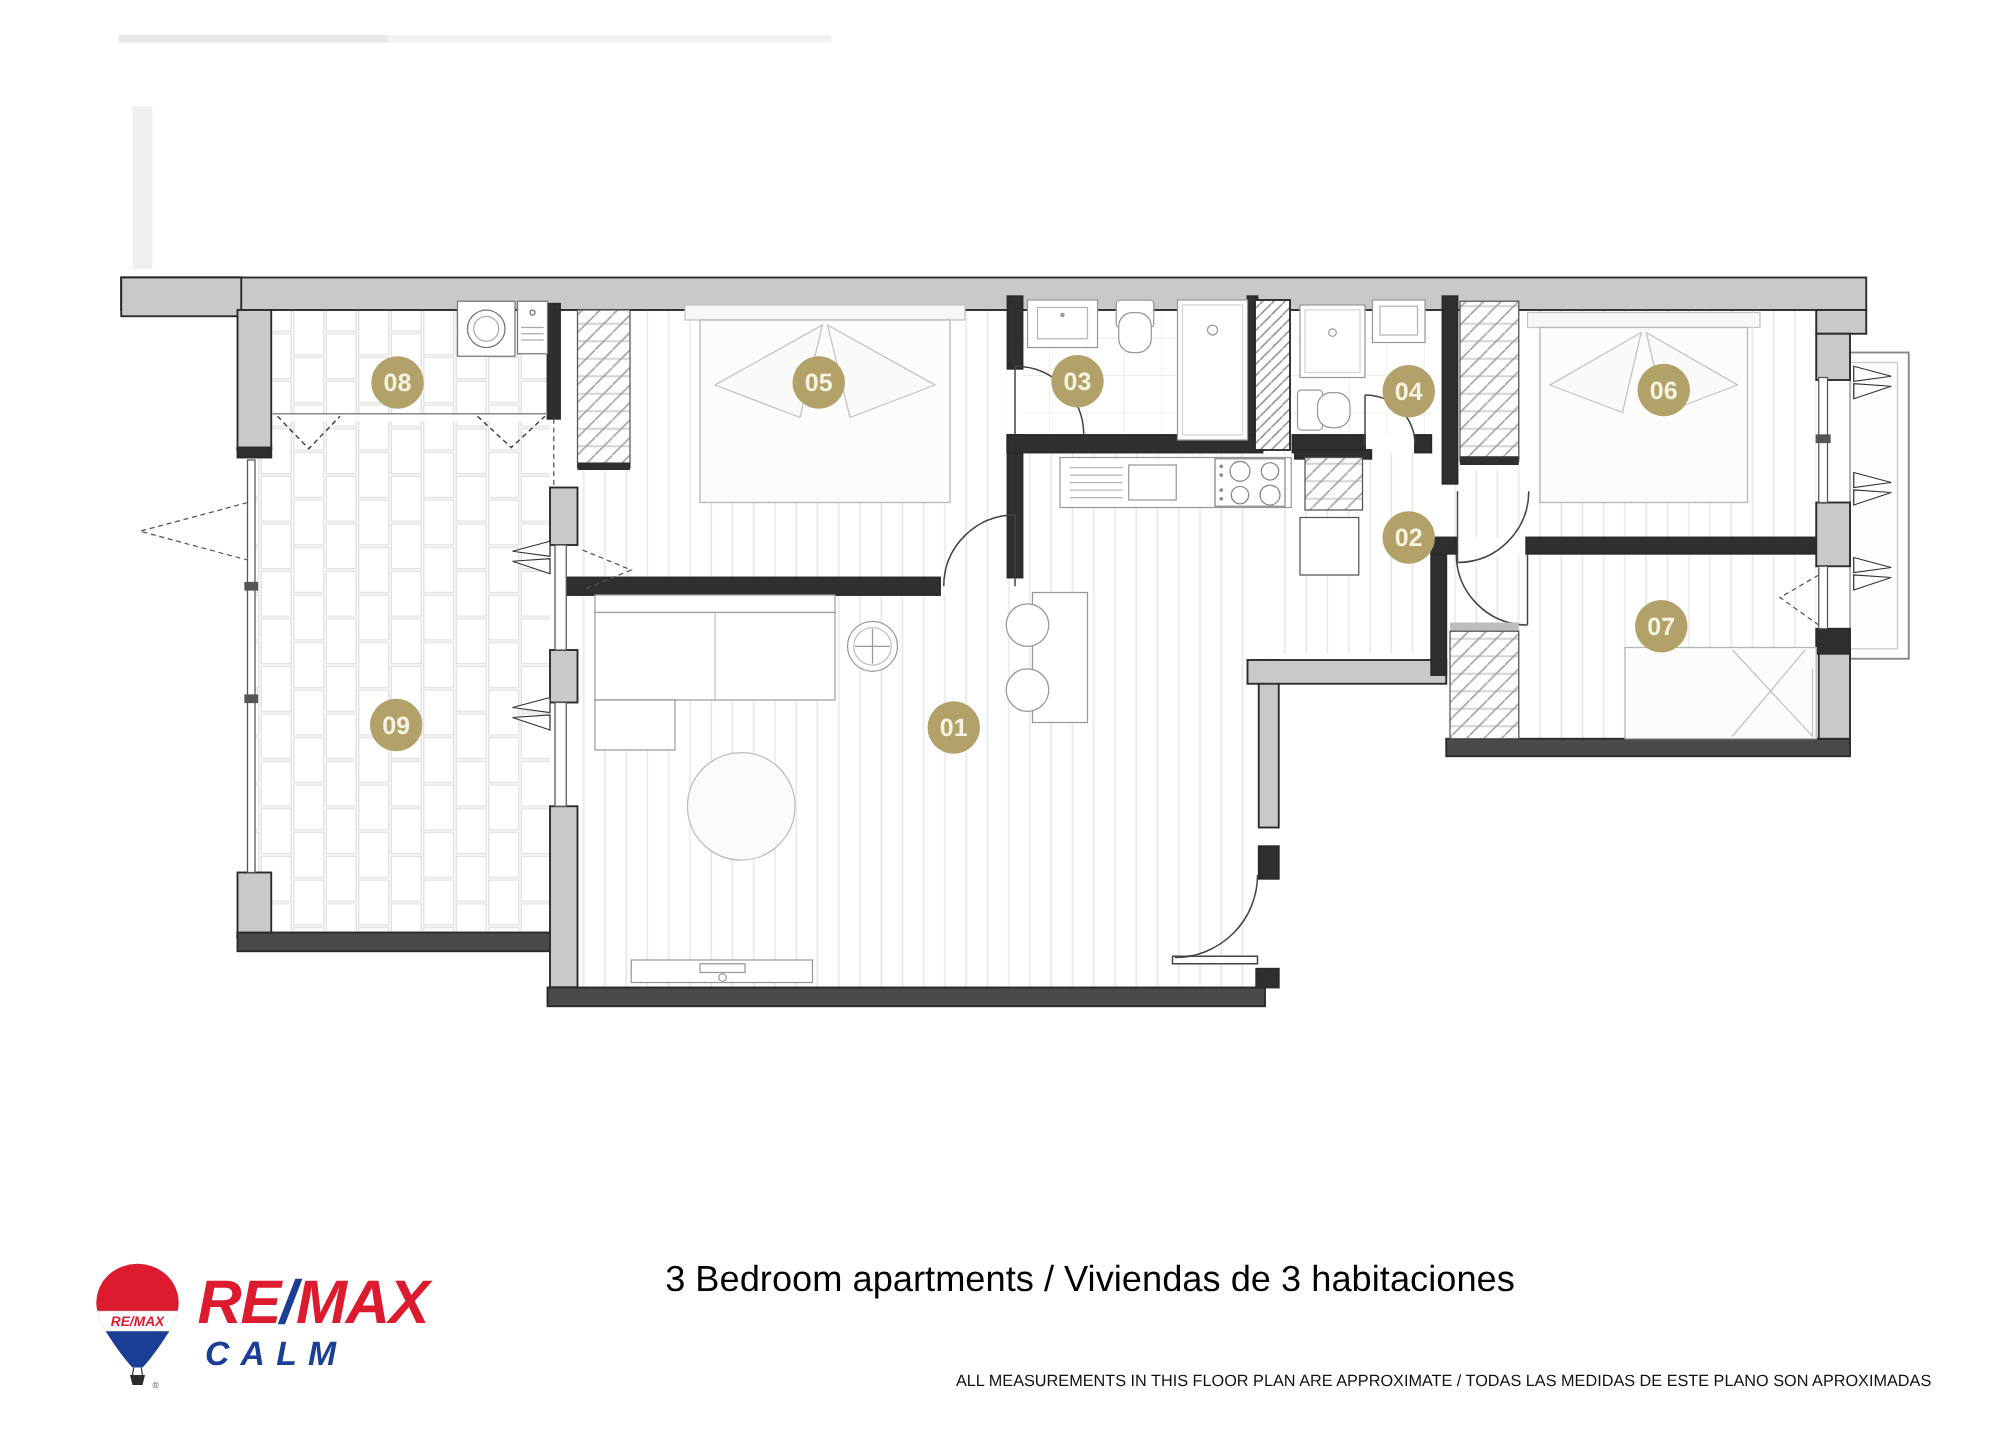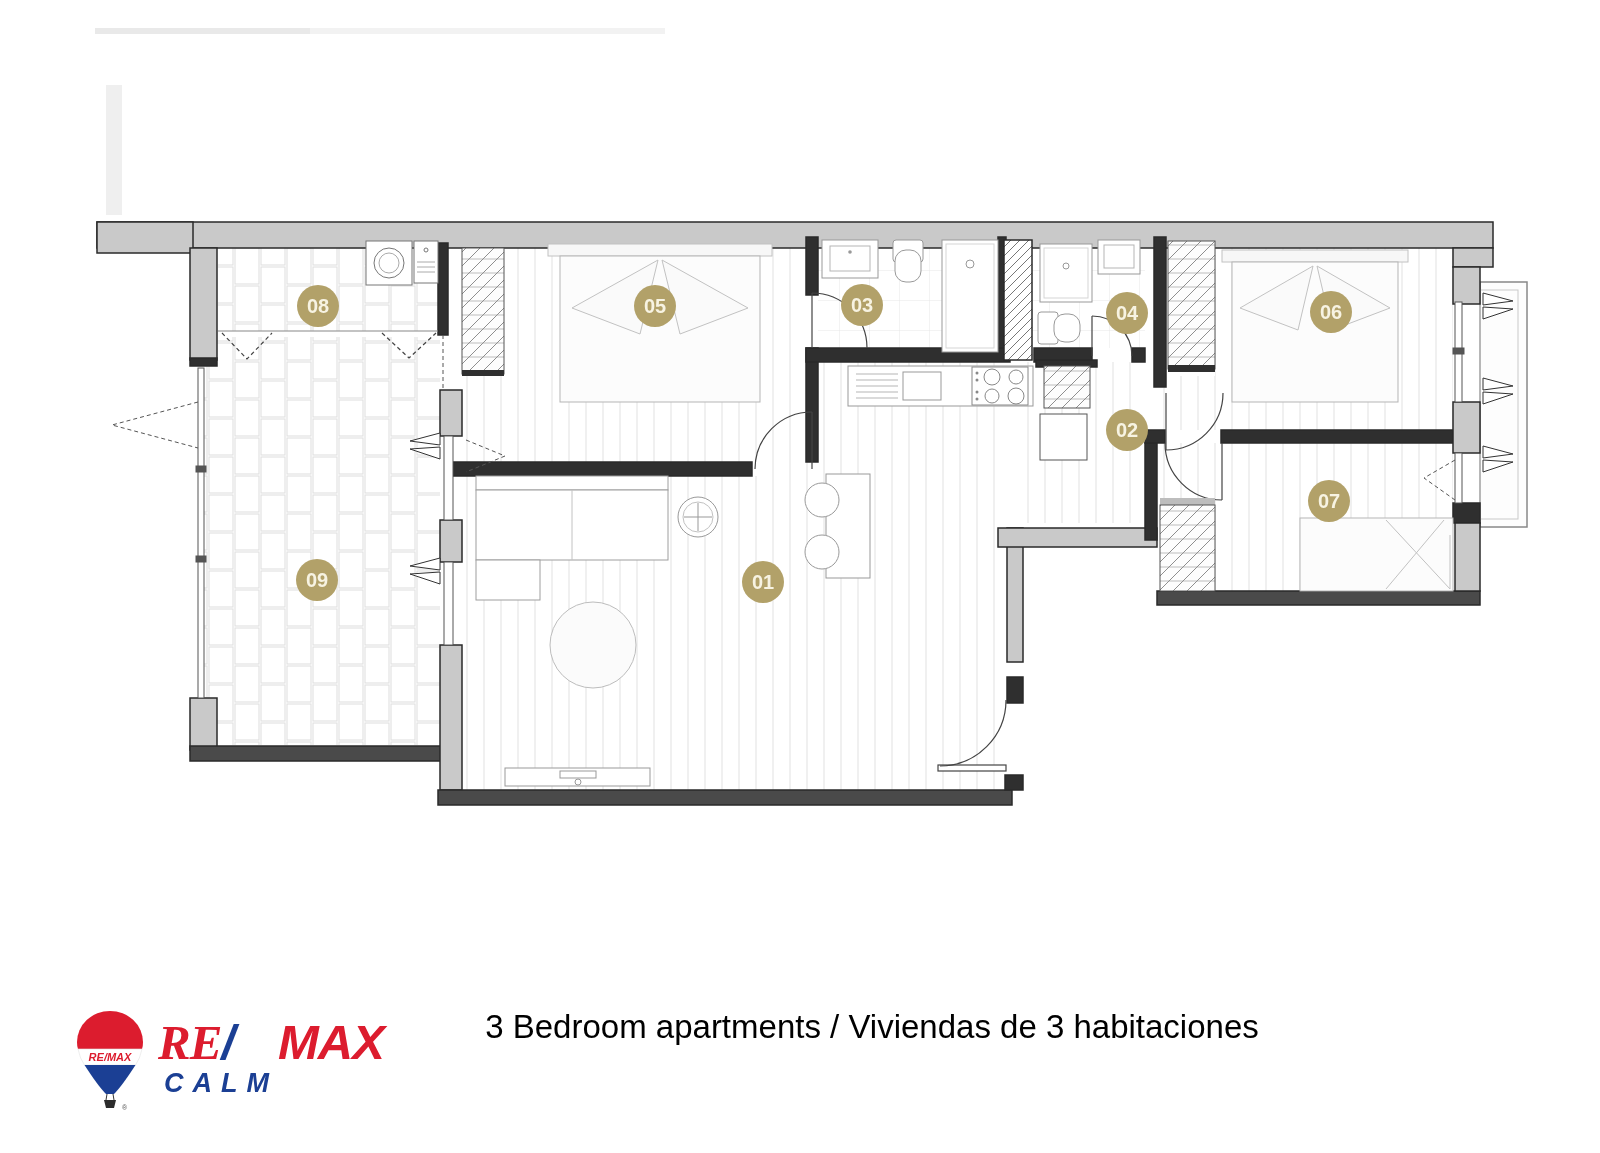--- a/index.html
+++ b/index.html
@@ -7,21 +7,21 @@
         font-family:"Liberation Sans", sans-serif;}
   .plan-svg{position:absolute;left:0;top:0;}
   
   .logo-block{position:absolute;left:70px;top:1002px;width:330px;height:120px;}
   .balloon{position:absolute;left:0;top:4px;}
   .wordmark{position:absolute;left:88px;top:16px;font-style:italic;font-weight:800;
             font-size:49px;letter-spacing:-1px;white-space:nowrap;line-height:1;}
   .tagline{position:absolute;left:94px;top:68px;font-weight:700;font-size:27px;
            letter-spacing:9px;line-height:1;}
   .plan-title{position:absolute;left:872px;top:1008px;transform:translateX(-50%);
-              font-size:33px;color:#000;white-space:nowrap;}
+              font-size:29px;color:#000;white-space:nowrap;}
   .disclaimer{position:absolute;right:55px;top:1097px;font-size:13px;color:#111;
               white-space:nowrap;}
   text.room-num{font-family:"Liberation Sans", sans-serif;font-weight:700;font-size:20px;}
   .balloon-band-text{font-family:"Liberation Sans", sans-serif;font-weight:700;font-style:italic;}
 </style>
 </head>
 <body>
 
 <div class="page">
 
@@ -347,19 +347,20 @@
   <svg class="balloon" width="80" height="112" viewBox="0 0 80 112">
     <path d="M7 36 A33 31 0 0 1 73 36 Q73 40 72 43 L8 43 Q7 40 7 36 Z" fill="#dc1c2e"></path>
     <path d="M8 43 L72 43 Q70 53 65.5 59 L14.5 59 Q10 53 8 43 Z" fill="#ffffff" stroke="#e2e2e2" stroke-width="0.6"></path>
     <path d="M14.5 59 L65.5 59 Q52 80 44 88 L36 88 Q28 80 14.5 59 Z" fill="#1b3f94"></path>
     <text class="balloon-band-text" x="40" y="55" text-anchor="middle" font-size="11" fill="#dc1c2e">RE/MAX</text>
     <line x1="37" y1="88" x2="36" y2="94" stroke="#333" stroke-width="1"></line>
     <line x1="43" y1="88" x2="44" y2="94" stroke="#333" stroke-width="1"></line>
     <path d="M34 94 L46 94 L44 102 L36 102 Z" fill="#2c2c2c"></path>
     <text x="52" y="104" font-size="7" fill="#555">®</text>
   </svg>
-  <div class="wordmark"><span style="color: rgb(220, 28, 46); font-family: Liberation Serif, serif;">RE</span><span style="color: rgb(27, 63, 148);">/</span><span style="color: rgb(220, 28, 46); margin-left: 44px;">MAX</span></div>
+  <div class="wordmark"><span style="color: rgb(220, 28, 46);">RE</span><span style="color: rgb(27, 63, 148);">/</span><span style="color: rgb(220, 28, 46);">MAX</span></div>
   <div class="tagline" style="color: rgb(27, 63, 148); font-style: italic;">CALM</div>
 </div>
 
 <div class="plan-title">3 Bedroom apartments / Viviendas de 3 habitaciones</div>
+<div class="disclaimer">ALL MEASUREMENTS IN THIS FLOOR PLAN ARE APPROXIMATE / TODAS LAS MEDIDAS DE ESTE PLANO SON APROXIMADAS</div>
 
 </div>
 
 </body></html>

